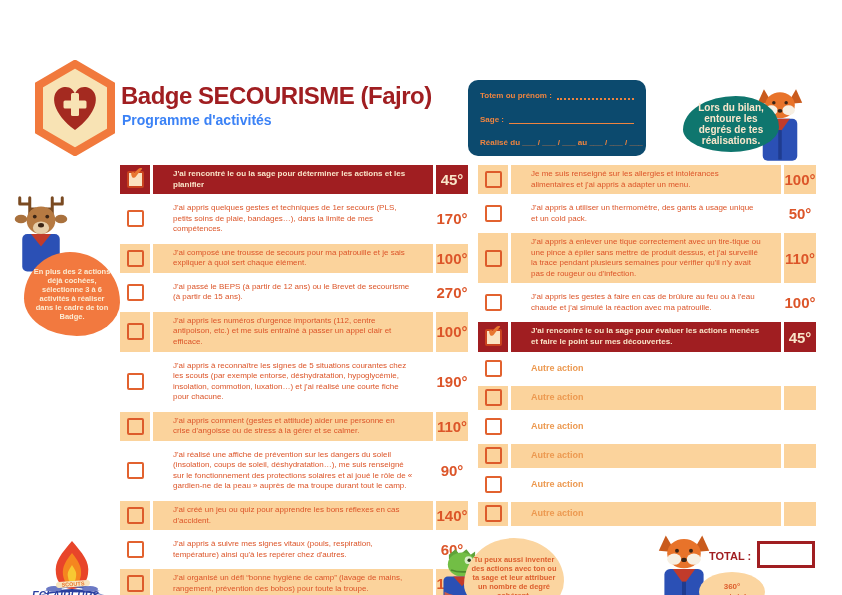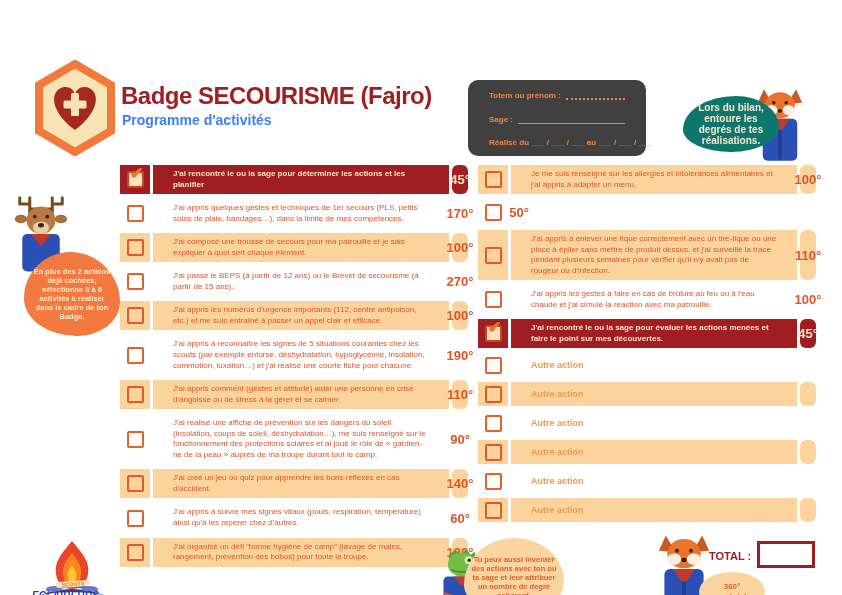--- a/index.html
+++ b/index.html
@@ -6,22 +6,22 @@
   .page{position:relative;width:842px;height:595px;background:#ffffff;overflow:hidden;
         font-family:"Liberation Sans",sans-serif;margin-top:24px;}
 
   
   .hexbadge{position:absolute;left:34px;top:36px;width:82px;height:96px;}
   .title{position:absolute;left:121px;top:58px;font-size:24px;font-weight:bold;
          color:#A01E21;letter-spacing:-0.5px;}
   .subtitle{position:absolute;left:122px;top:88px;font-size:14px;font-weight:bold;color:#3b82f6;}
 
   
-  .formbox{position:absolute;left:468px;top:56px;width:178px;height:76px;background:#404040;
-           border-radius:10px;padding:9px 21px;box-sizing:border-box;color:#EE8440;
+  .formbox{position:absolute;left:468px;top:56px;width:178px;height:76px;background:#0c4a6e;
+           border-radius:10px;padding:9px 12px;box-sizing:border-box;color:#EE8440;
            font-size:8px;font-weight:bold;display:flex;flex-direction:column;justify-content:space-between;}
   .formline{display:flex;align-items:flex-end;white-space:nowrap;}
   .fill-dots{flex:1;border-bottom:2px dotted #EE8440;margin-left:5px;height:9px;}
   .fill-solid{flex:1;border-bottom:1px solid #EE8440;margin-left:5px;height:9px;}
 
   
   .bubble{position:absolute;display:flex;align-items:center;justify-content:center;
           text-align:center;box-sizing:border-box;padding:6px;}
   .bub-red{left:683px;top:72px;width:96px;height:56px;background:#0f766e;color:#FAE7CC;
            font-size:10px;font-weight:bold;border-radius:55% 45% 50% 50% / 60% 55% 45% 40%;justify-content:flex-end;}
@@ -40,22 +40,22 @@
   .fox-bottom{left:656px;top:510px;width:56px;height:84px;}
 
   
   .col{position:absolute;top:141px;display:flex;flex-direction:column;gap:5px;}
   .col-left{left:120px;width:348px;}
   .col-right{left:478px;width:338px;}
   .row{display:flex;gap:3px;align-items:stretch;min-height:26px;}
   .cell{box-sizing:border-box;}
   .cb-cell{width:30px;display:flex;align-items:center;justify-content:center;flex:none;}
   .txt-cell{flex:1;display:flex;align-items:center;padding:4px 20px;font-size:8px;line-height:1.32;}
-  .deg-cell{width:16px;flex:none;display:flex;align-items:center;justify-content:center;
-            font-size:13px;font-weight:bold;border-radius:6px;}
+  .deg-cell{width:32px;flex:none;display:flex;align-items:center;justify-content:center;
+            font-size:15px;font-weight:bold;}
   .row-white .cell{background:#ffffff;color:#DC5529;}
   .row-peach .cell{background:#FBD39C;color:#DC5529;}
   .row-red .cell{background:#A01E21;color:#F9E4C8;}
   .row-red .txt-cell{font-weight:bold;}
   .row-autre .txt-cell{font-size:9px;color:#EC9950;font-weight:bold;}
   .row-autre{min-height:24px;}
   .checkbox{width:13px;height:13px;border:2px solid #E2622F;background:#ffffff;
             border-radius:2px;position:relative;flex:none;}
   .row-peach .checkbox{background:#FBD39C;border-color:#DD5B2B;}
   .row-red .checkbox{background:#FBE3C1;border-color:#C9431F;}
@@ -235,20 +235,21 @@
           <span class="checkbox"></span>
         </div>
       <div class="cell txt-cell">Je me suis renseigné sur les allergies et intolérances alimentaires et j'ai appris à adapter un menu.</div>
       <div class="cell deg-cell">100°</div>
     </div>
 
     <div class="row row-white">
       <div class="cell cb-cell">
           <span class="checkbox"></span>
         </div>
+      <div class="cell txt-cell">J'ai appris à utiliser un thermomètre, des gants à usage unique et un cold pack.</div>
       <div class="cell deg-cell">50°</div>
     </div>
 
     <div class="row row-peach">
       <div class="cell cb-cell">
           <span class="checkbox"></span>
         </div>
       <div class="cell txt-cell">J'ai appris à enlever une tique correctement avec un tire-tique ou une pince à épiler sans mettre de produit dessus, et j'ai surveillé la trace pendant plusieurs semaines pour vérifier qu'il n'y avait pas de rougeur ou d'infection.</div>
       <div class="cell deg-cell">110°</div>
     </div>

